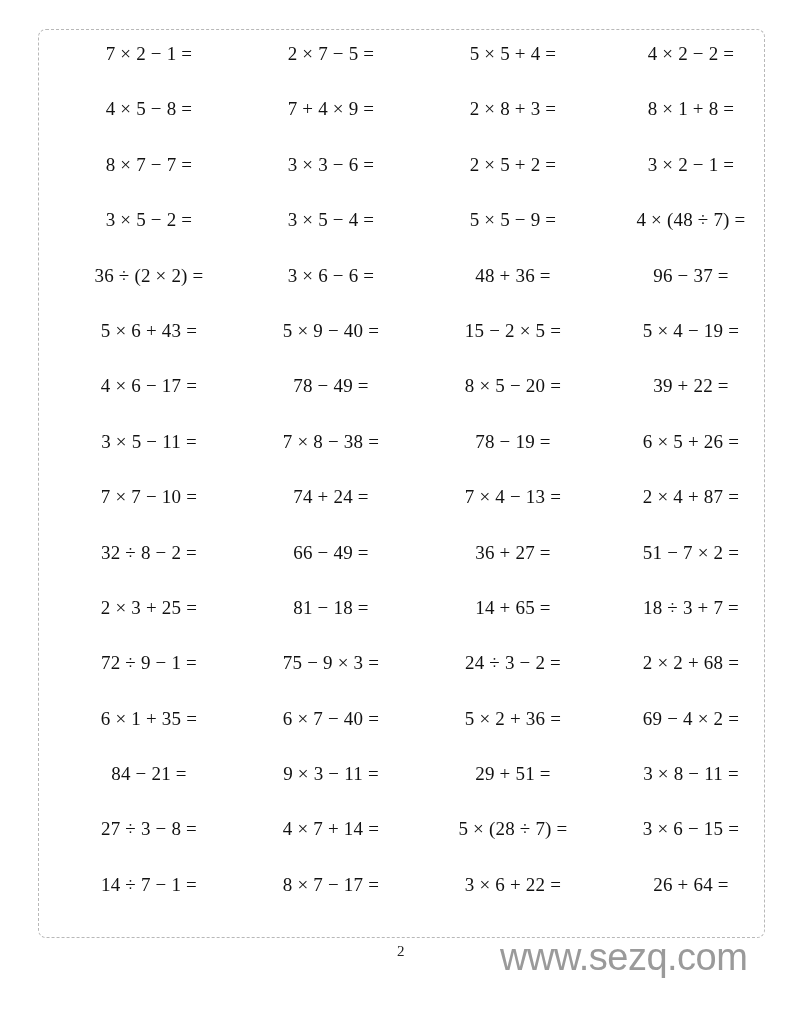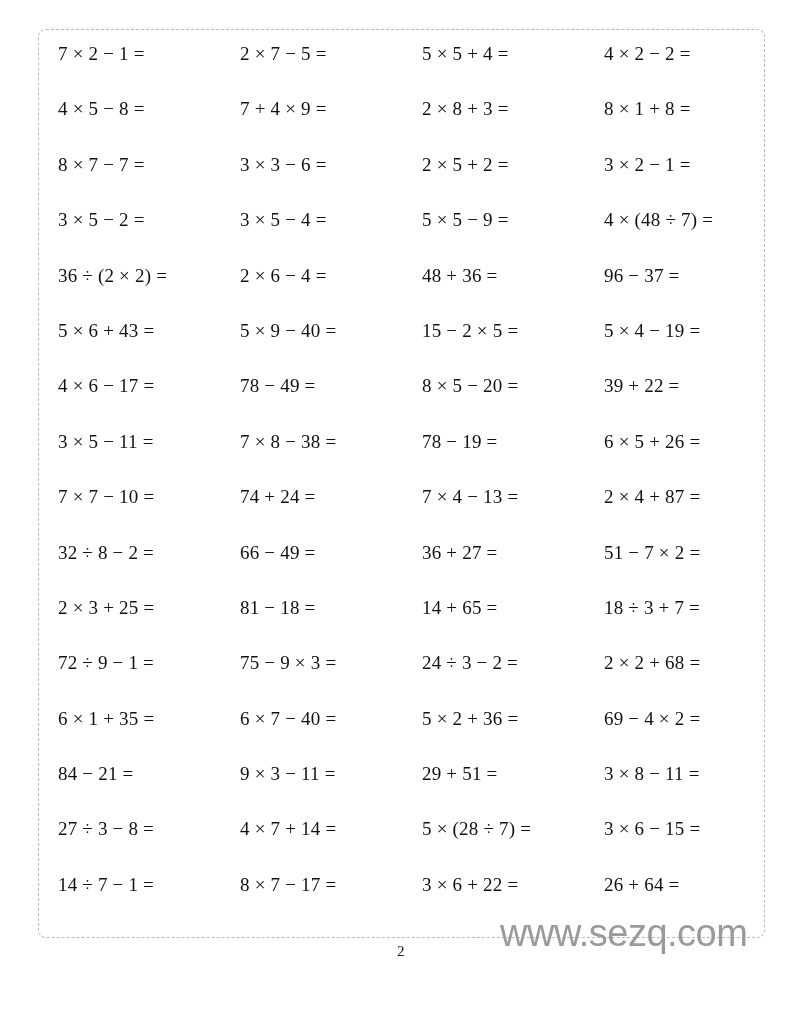--- a/index.html
+++ b/index.html
@@ -26,40 +26,41 @@
       box-sizing: border-box;
     }
     .problem-grid {
       position: absolute;
       left: 58px;
       top: 40px;
       width: 720px;
       display: grid;
       grid-template-columns: 182px 182px 182px 174px;
       grid-auto-rows: 55.4px;
+      text-align: center;
     }
     .problem {
       font-family: "Liberation Serif", "DejaVu Serif", serif;
       font-size: 19px;
       line-height: 28px;
       white-space: pre;
       letter-spacing: 0.2px;
     }
     .page-number {
       position: absolute;
       left: 397px;
       top: 943px;
       font-family: "Liberation Serif", serif;
       font-size: 15px;
       color: #222;
     }
     .watermark {
       position: absolute;
       left: 500px;
-      top: 912px;
+      top: 936px;
       font-family: "Liberation Sans", sans-serif;
       font-size: 38px;
       letter-spacing: -0.5px;
       color: #9a9a9a;
     }
   </style>
 </head>
 <body>
 
 <div class="sheet-frame"></div>
@@ -76,21 +77,21 @@
     <div class="problem">8 × 1 + 8 =</div>
     <div class="problem">8 × 7 − 7 =</div>
     <div class="problem">3 × 3 − 6 =</div>
     <div class="problem">2 × 5 + 2 =</div>
     <div class="problem">3 × 2 − 1 =</div>
     <div class="problem">3 × 5 − 2 =</div>
     <div class="problem">3 × 5 − 4 =</div>
     <div class="problem">5 × 5 − 9 =</div>
     <div class="problem">4 × (48 ÷ 7) =</div>
     <div class="problem">36 ÷ (2 × 2) =</div>
-    <div class="problem">2 × 6 − 4 =</div>
+    <div class="problem">3 × 6 − 6 =</div>
     <div class="problem">48 + 36 =</div>
     <div class="problem">96 − 37 =</div>
     <div class="problem">5 × 6 + 43 =</div>
     <div class="problem">5 × 9 − 40 =</div>
     <div class="problem">15 − 2 × 5 =</div>
     <div class="problem">5 × 4 − 19 =</div>
     <div class="problem">4 × 6 − 17 =</div>
     <div class="problem">78 − 49 =</div>
     <div class="problem">8 × 5 − 20 =</div>
     <div class="problem">39 + 22 =</div>

